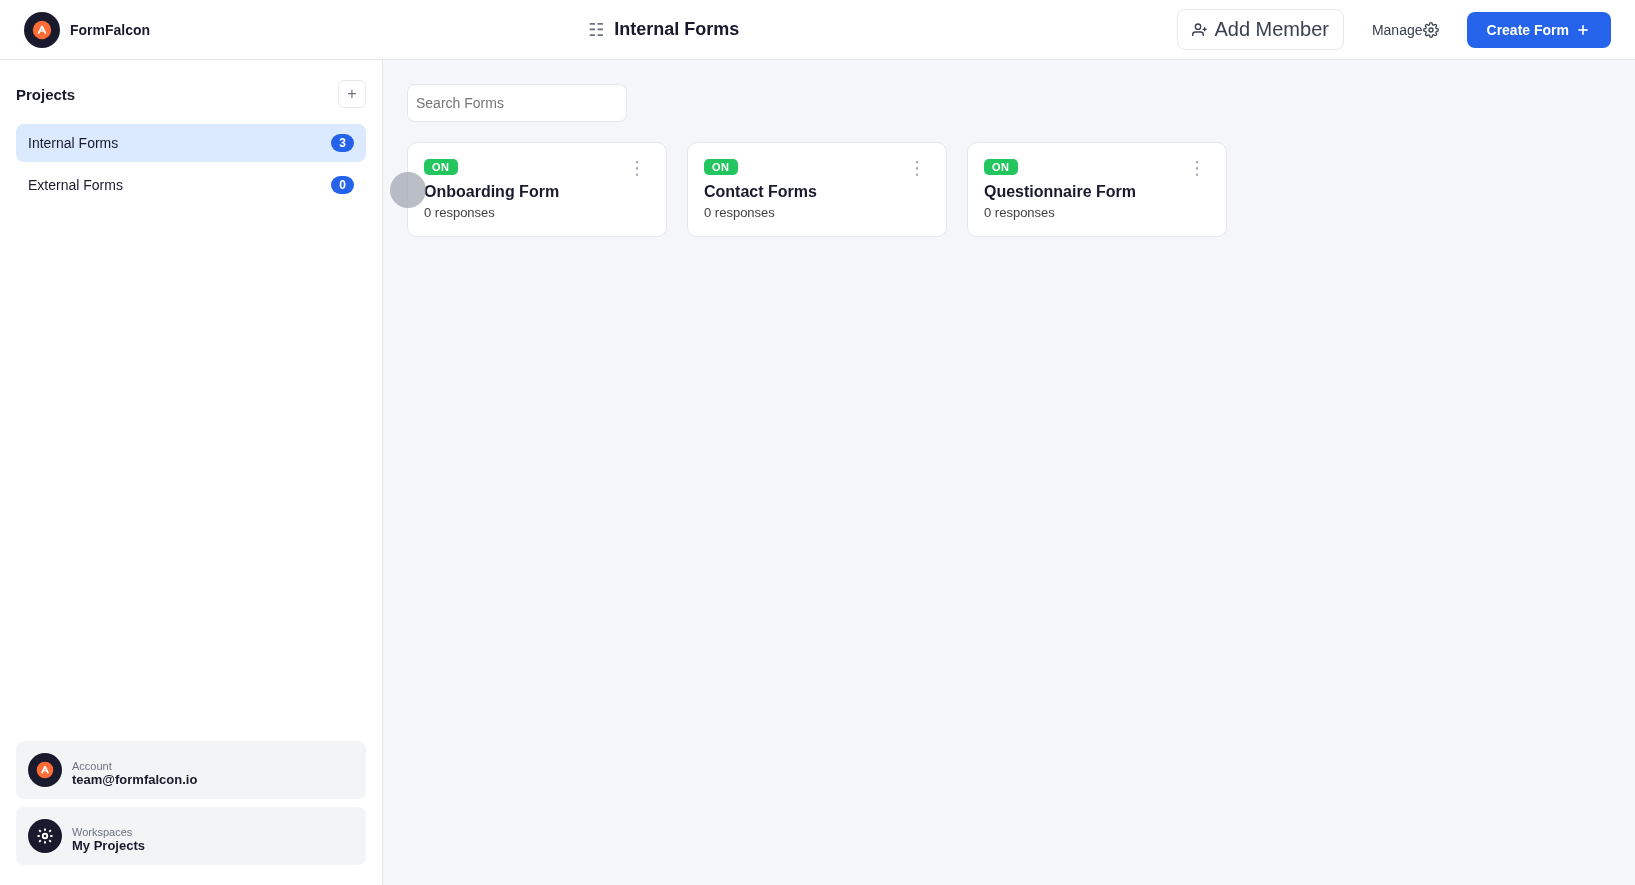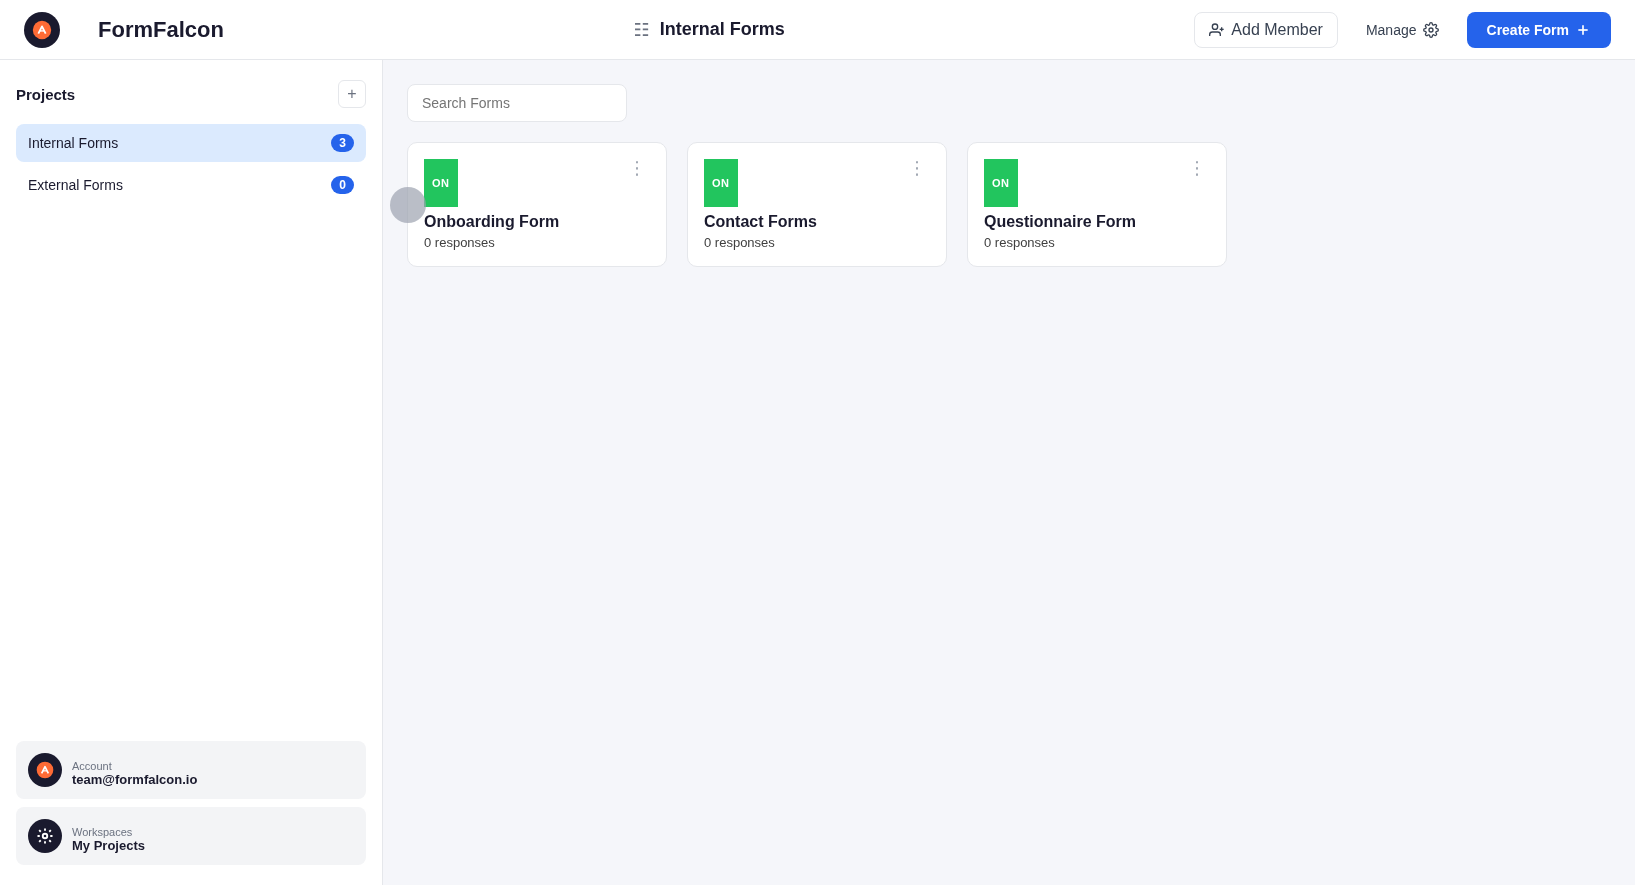--- a/index.html
+++ b/index.html
@@ -11,34 +11,34 @@
       background: #fff; border-bottom: 1px solid #e5e7eb;
       padding: 0 24px; height: 60px; flex-shrink: 0;
     }
     .header-left { display: flex; align-items: center; gap: 10px; }
     .logo-icon {
       width: 36px; height: 36px; background: #1a1a2e; border-radius: 50%;
       display: flex; align-items: center; justify-content: center;
       flex-shrink: 0;
     }
     .logo-icon svg { width: 22px; height: 22px; }
-    .logo-text { font-size: 22px; font-weight: 700; color: #1a1a2e; margin-left: 28px; }
+    .logo-text { font-size: 14px; font-weight: 700; color: #1a1a2e; }
 
     .header-center { display: flex; align-items: center; gap: 10px; }
     .header-page-icon { color: #6b7280; font-size: 18px; }
     .header-title { font-size: 18px; font-weight: 600; color: #1a1a2e; }
 
     .header-right { display: flex; align-items: center; gap: 16px; }
     .add-member-btn {
       display: flex; align-items: center; gap: 6px;
       background: none; border: 1px solid #e5e7eb; border-radius: 8px;
-      padding: 8px 14px; font-size: 16px; font-weight: 500; cursor: pointer; color: #374151;
+      padding: 8px 14px; font-size: 20px; font-weight: 500; cursor: pointer; color: #374151;
     }
     .manage-btn {
-      display: flex; align-items: center; gap: 6px;
+      display: flex; align-items: center; 
       background: none; border: none; padding: 8px 12px;
       font-size: 14px; font-weight: 500; cursor: pointer; color: #374151;
     }
     .create-form-btn {
       display: flex; align-items: center; gap: 6px;
       background: #2563eb; color: #fff; border: none; border-radius: 8px;
       padding: 10px 20px; font-size: 14px; font-weight: 600; cursor: pointer;
     }
 
     
@@ -85,35 +85,35 @@
       display: flex; align-items: center; justify-content: center; flex-shrink: 0;
     }
     .account-info { display: flex; flex-direction: column; }
     .account-label { font-size: 11px; color: #6b7280; }
     .account-value { font-size: 13px; font-weight: 600; color: #1a1a2e; }
 
     
     .content { flex: 1; padding: 24px; overflow-y: auto; background: #f5f6fa; }
 
     .search-bar {
-      width: 220px; padding: 10px 14px; border: 1px solid #e5e7eb;
+      width: 220px; padding: 10px 8px; border: 1px solid #e5e7eb;
       border-radius: 8px; font-size: 14px; color: #9ca3af; background: #fff;
       outline: none; margin-bottom: 20px; display: block;
     }
 
     .forms-grid { display: flex; gap: 20px; flex-wrap: wrap; }
 
     .form-card {
       background: #fff; border: 1px solid #e5e7eb; border-radius: 10px;
       padding: 16px; width: 260px; position: relative; cursor: pointer;
     }
     .form-card-header { display: flex; align-items: flex-start; justify-content: space-between; margin-bottom: 6px; }
     .on-badge {
       background: #22c55e; color: #fff; font-size: 11px; font-weight: 700;
-      padding: 18px 8px; border-radius: 0; letter-spacing: 0.5px;
+      padding: 2px 8px; border-radius: 5px; letter-spacing: 0.5px;
     }
     .more-btn {
       background: none; border: none; cursor: pointer; color: #9ca3af;
       font-size: 18px; line-height: 1; padding: 0 4px;
     }
     .form-name { font-size: 16px; font-weight: 600; color: #1a1a2e; margin-bottom: 4px; }
     .form-responses { font-size: 13px; color: #404040; }
 
     
     .drag-handle {

